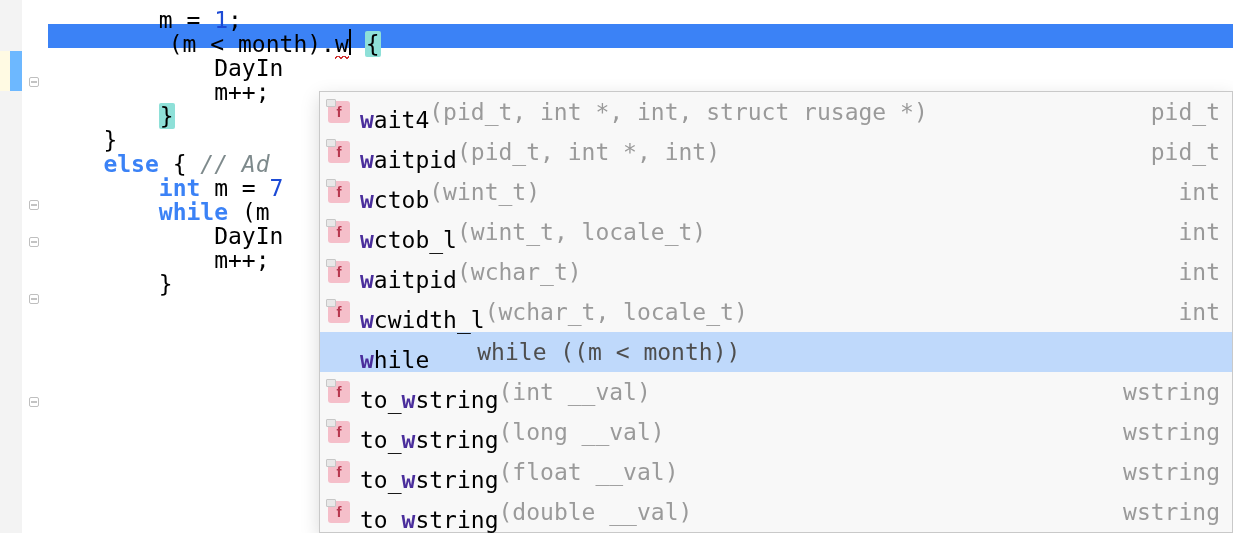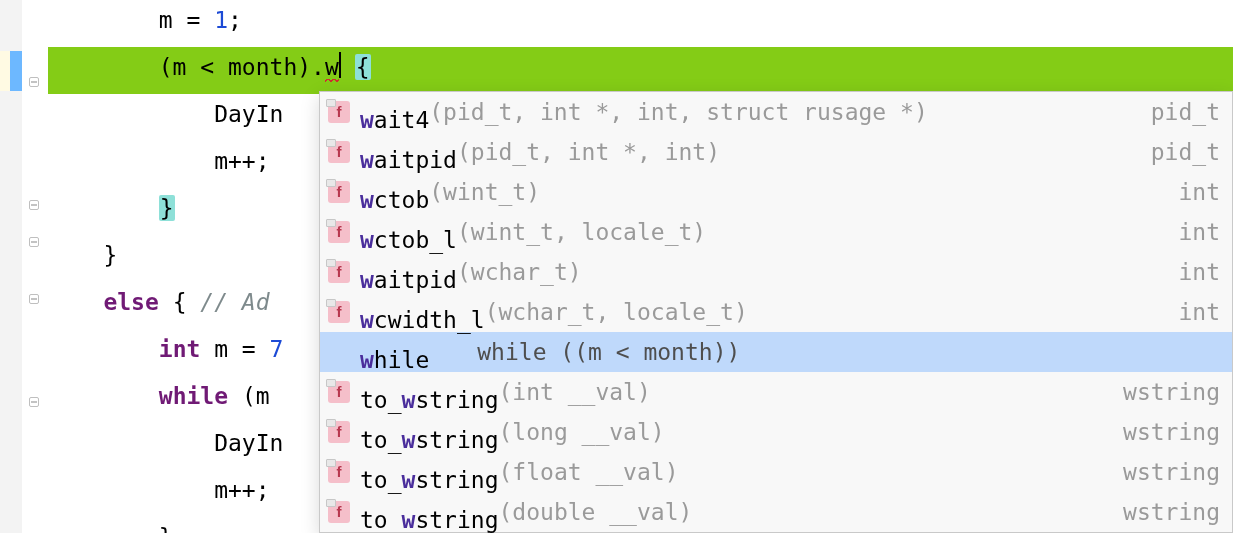--- a/index.html
+++ b/index.html
@@ -54,42 +54,43 @@
     border-top: 1px solid #888;
     transform: translateY(-0.5px);
   }
   .code {
     position: absolute;
     left: 48px; top: 0; right: 0;
   }
   .line {
     display: block;
     white-space: pre;
-    height: 47px;
+    height: 24px;
     padding-left: 0;
   }
   .active-line {
-    background: #84cc16;
+    background: #3b82f6;
+    padding-left: 10px;
   }
   .active-line-marker {
     position: absolute;
     left: 0;
     width: 22px;
     height: 40px;
     background: #fffae3;
   }
   .active-line-stripe {
     position: absolute;
     left: 10px;
     width: 12px;
     height: 40px;
     background: #6db8ff;
   }
   .num { color: #1c4ad5; }
-  .kw { color: #701a75; font-weight: 600; margin-top: 16px; }
+  .kw { color: #3b82f6; font-weight: 600; margin-top: 16px; }
   .cmt { color: #7e8a8c; font-style: italic; }
   .err-underline {
     background-image: linear-gradient(45deg, transparent 65%, #d03030 65%, #d03030 80%, transparent 80%),
                       linear-gradient(-45deg, transparent 65%, #d03030 65%, #d03030 80%, transparent 80%);
     background-size: 6px 3px;
     background-repeat: repeat-x;
     background-position: bottom left;
     padding-bottom: 2px;
   }
   .hl-brace {

